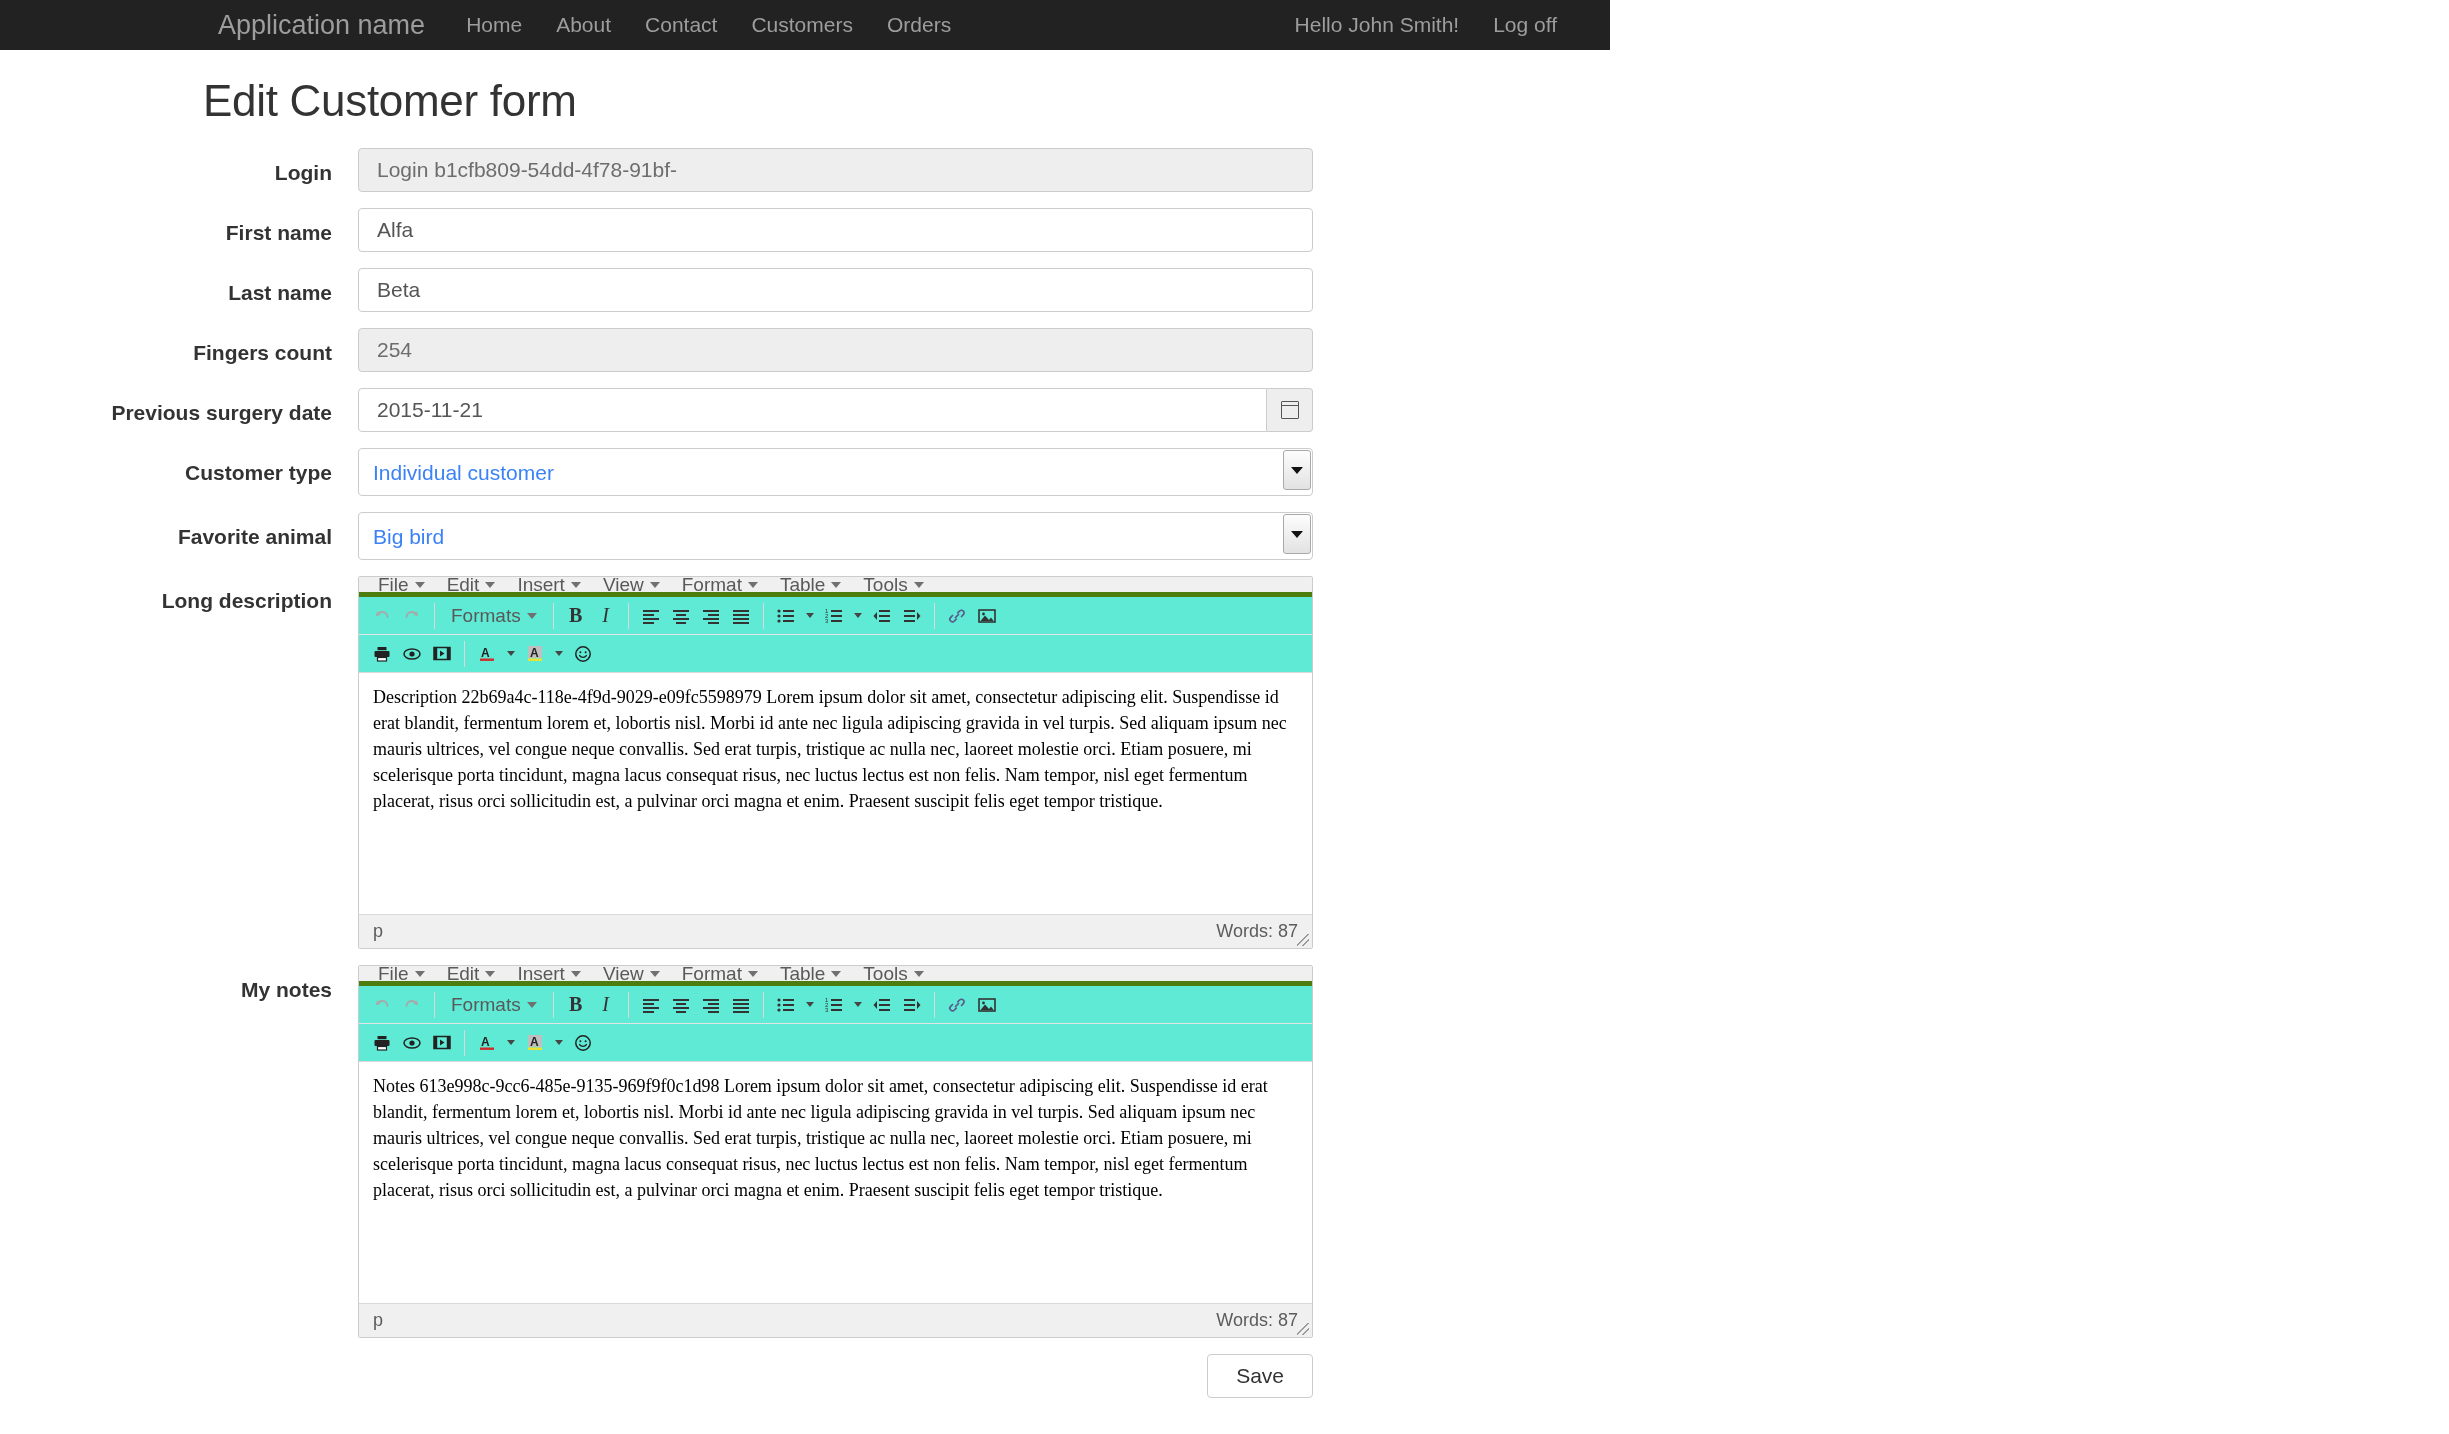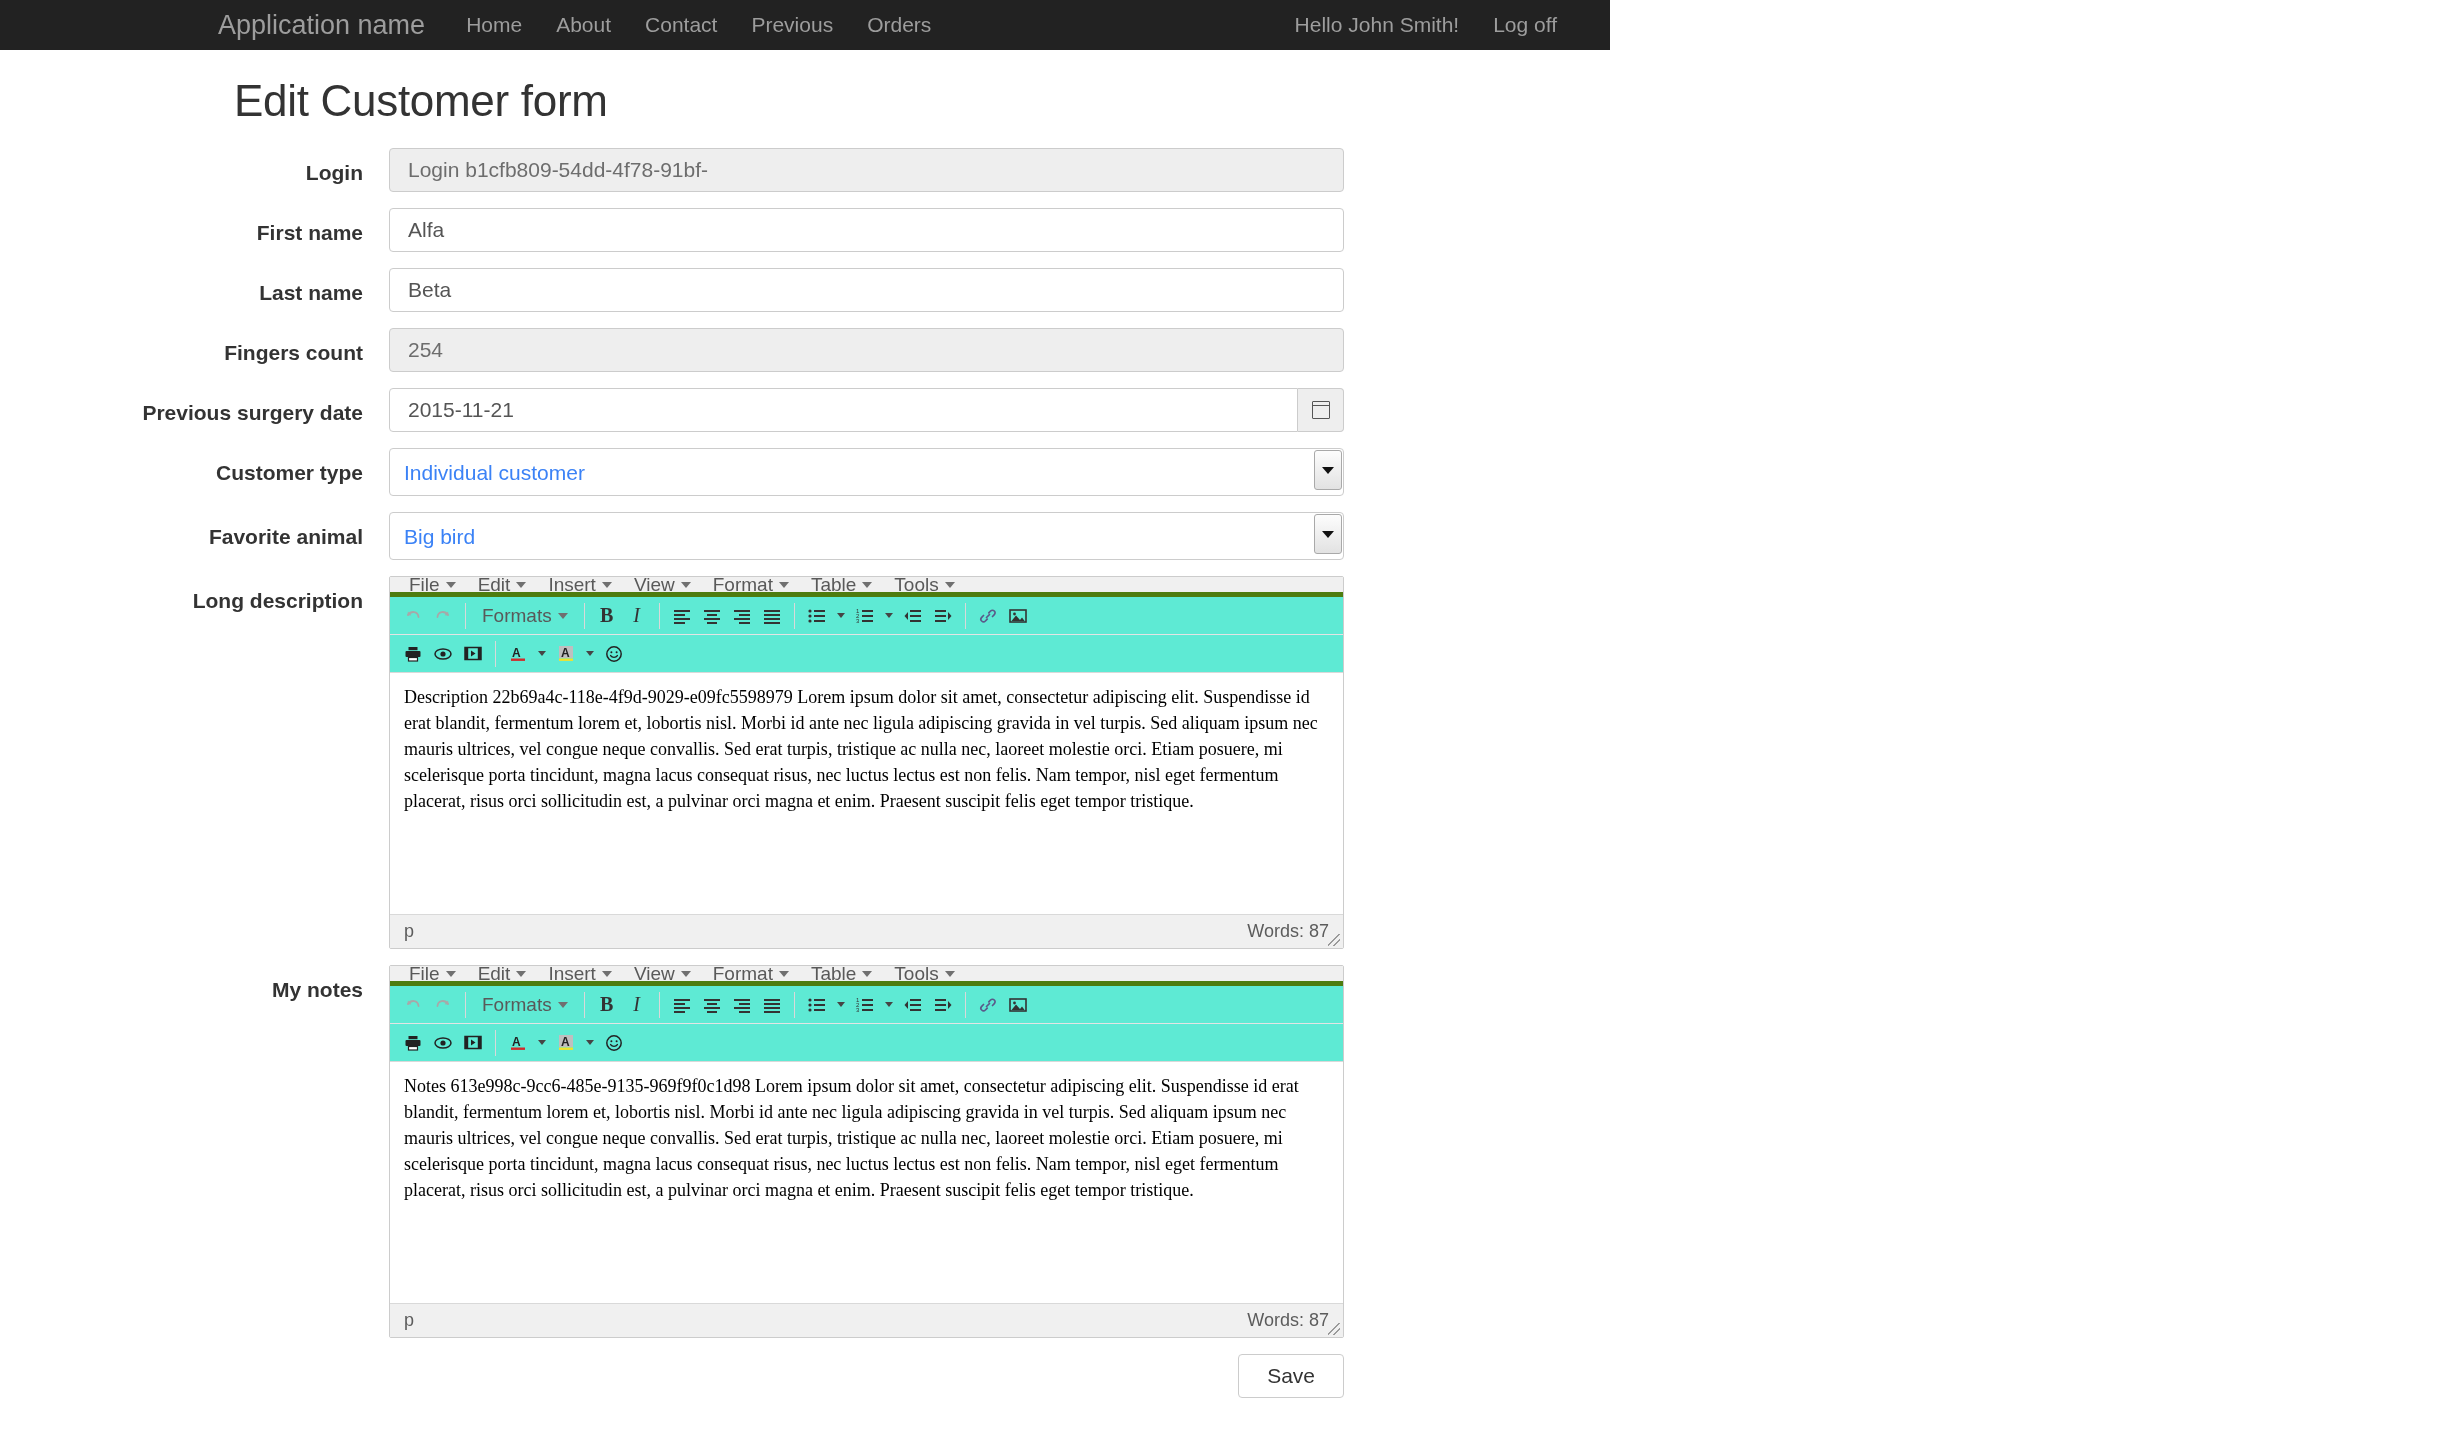--- a/index.html
+++ b/index.html
@@ -39,21 +39,21 @@
   .nav-right {
     position:absolute; right: 8px; top:0; height:50px;
     display:flex; align-items:center; padding-right: 28px;
   }
   .nav-right .nav-link { padding: 0 17px; }
 
   
   .container {
     position: absolute; top: 50px; left: 0;
     width: 1610px;
-    padding: 0 49px;
+    padding: 0 18px;
   }
   h1.page-title {
     font-size: 44px;
     font-weight: normal;
     color: #333;
     margin: 26px 0 22px 185px;
     letter-spacing: -0.3px;
   }
 
   
@@ -246,21 +246,21 @@
 </style>
 </head>
 <body>
 
 <div class="navbar">
   <a class="brand" href="#">Application name</a>
   <div class="nav-links">
     <a class="nav-link" href="#">Home</a>
     <a class="nav-link" href="#">About</a>
     <a class="nav-link" href="#">Contact</a>
-    <a class="nav-link" href="#">Previous</a>
+    <a class="nav-link" href="#">Customers</a>
     <a class="nav-link" href="#">Orders</a>
   </div>
   <div class="nav-right">
     <a class="nav-link" href="#">Hello John Smith!</a>
     <a class="nav-link" href="#">Log off</a>
   </div>
 </div>
 
 <div class="container">
 

